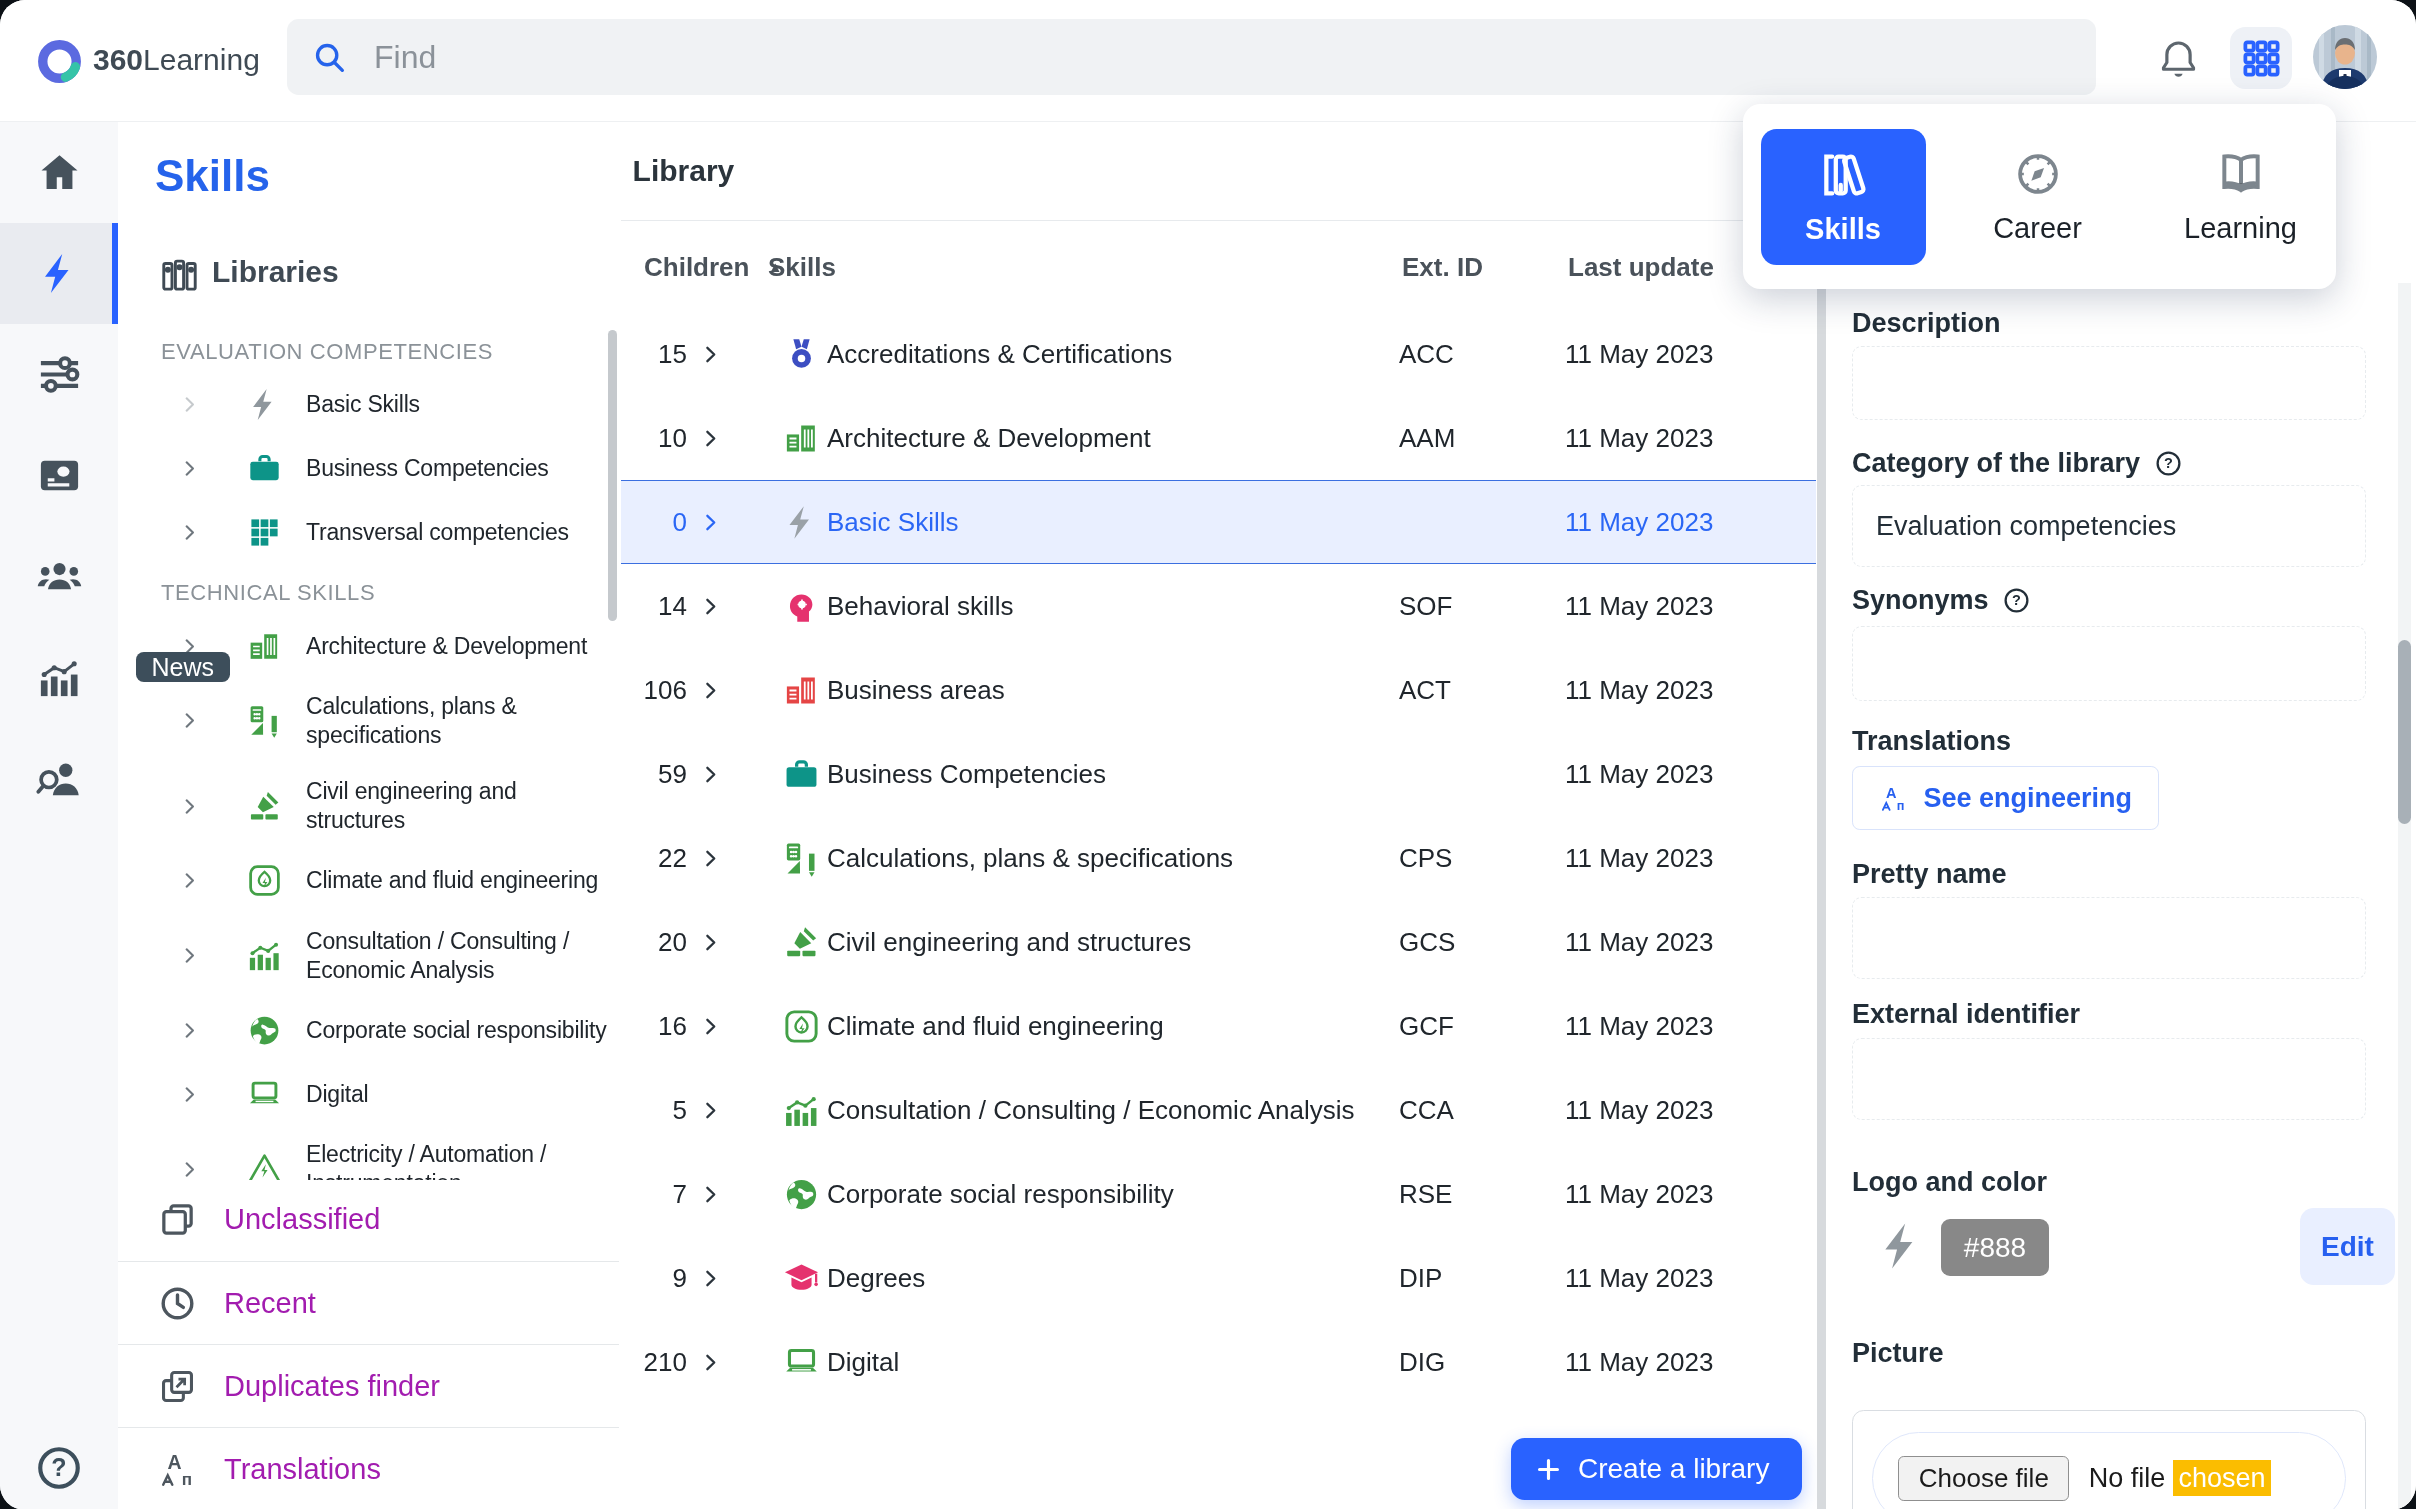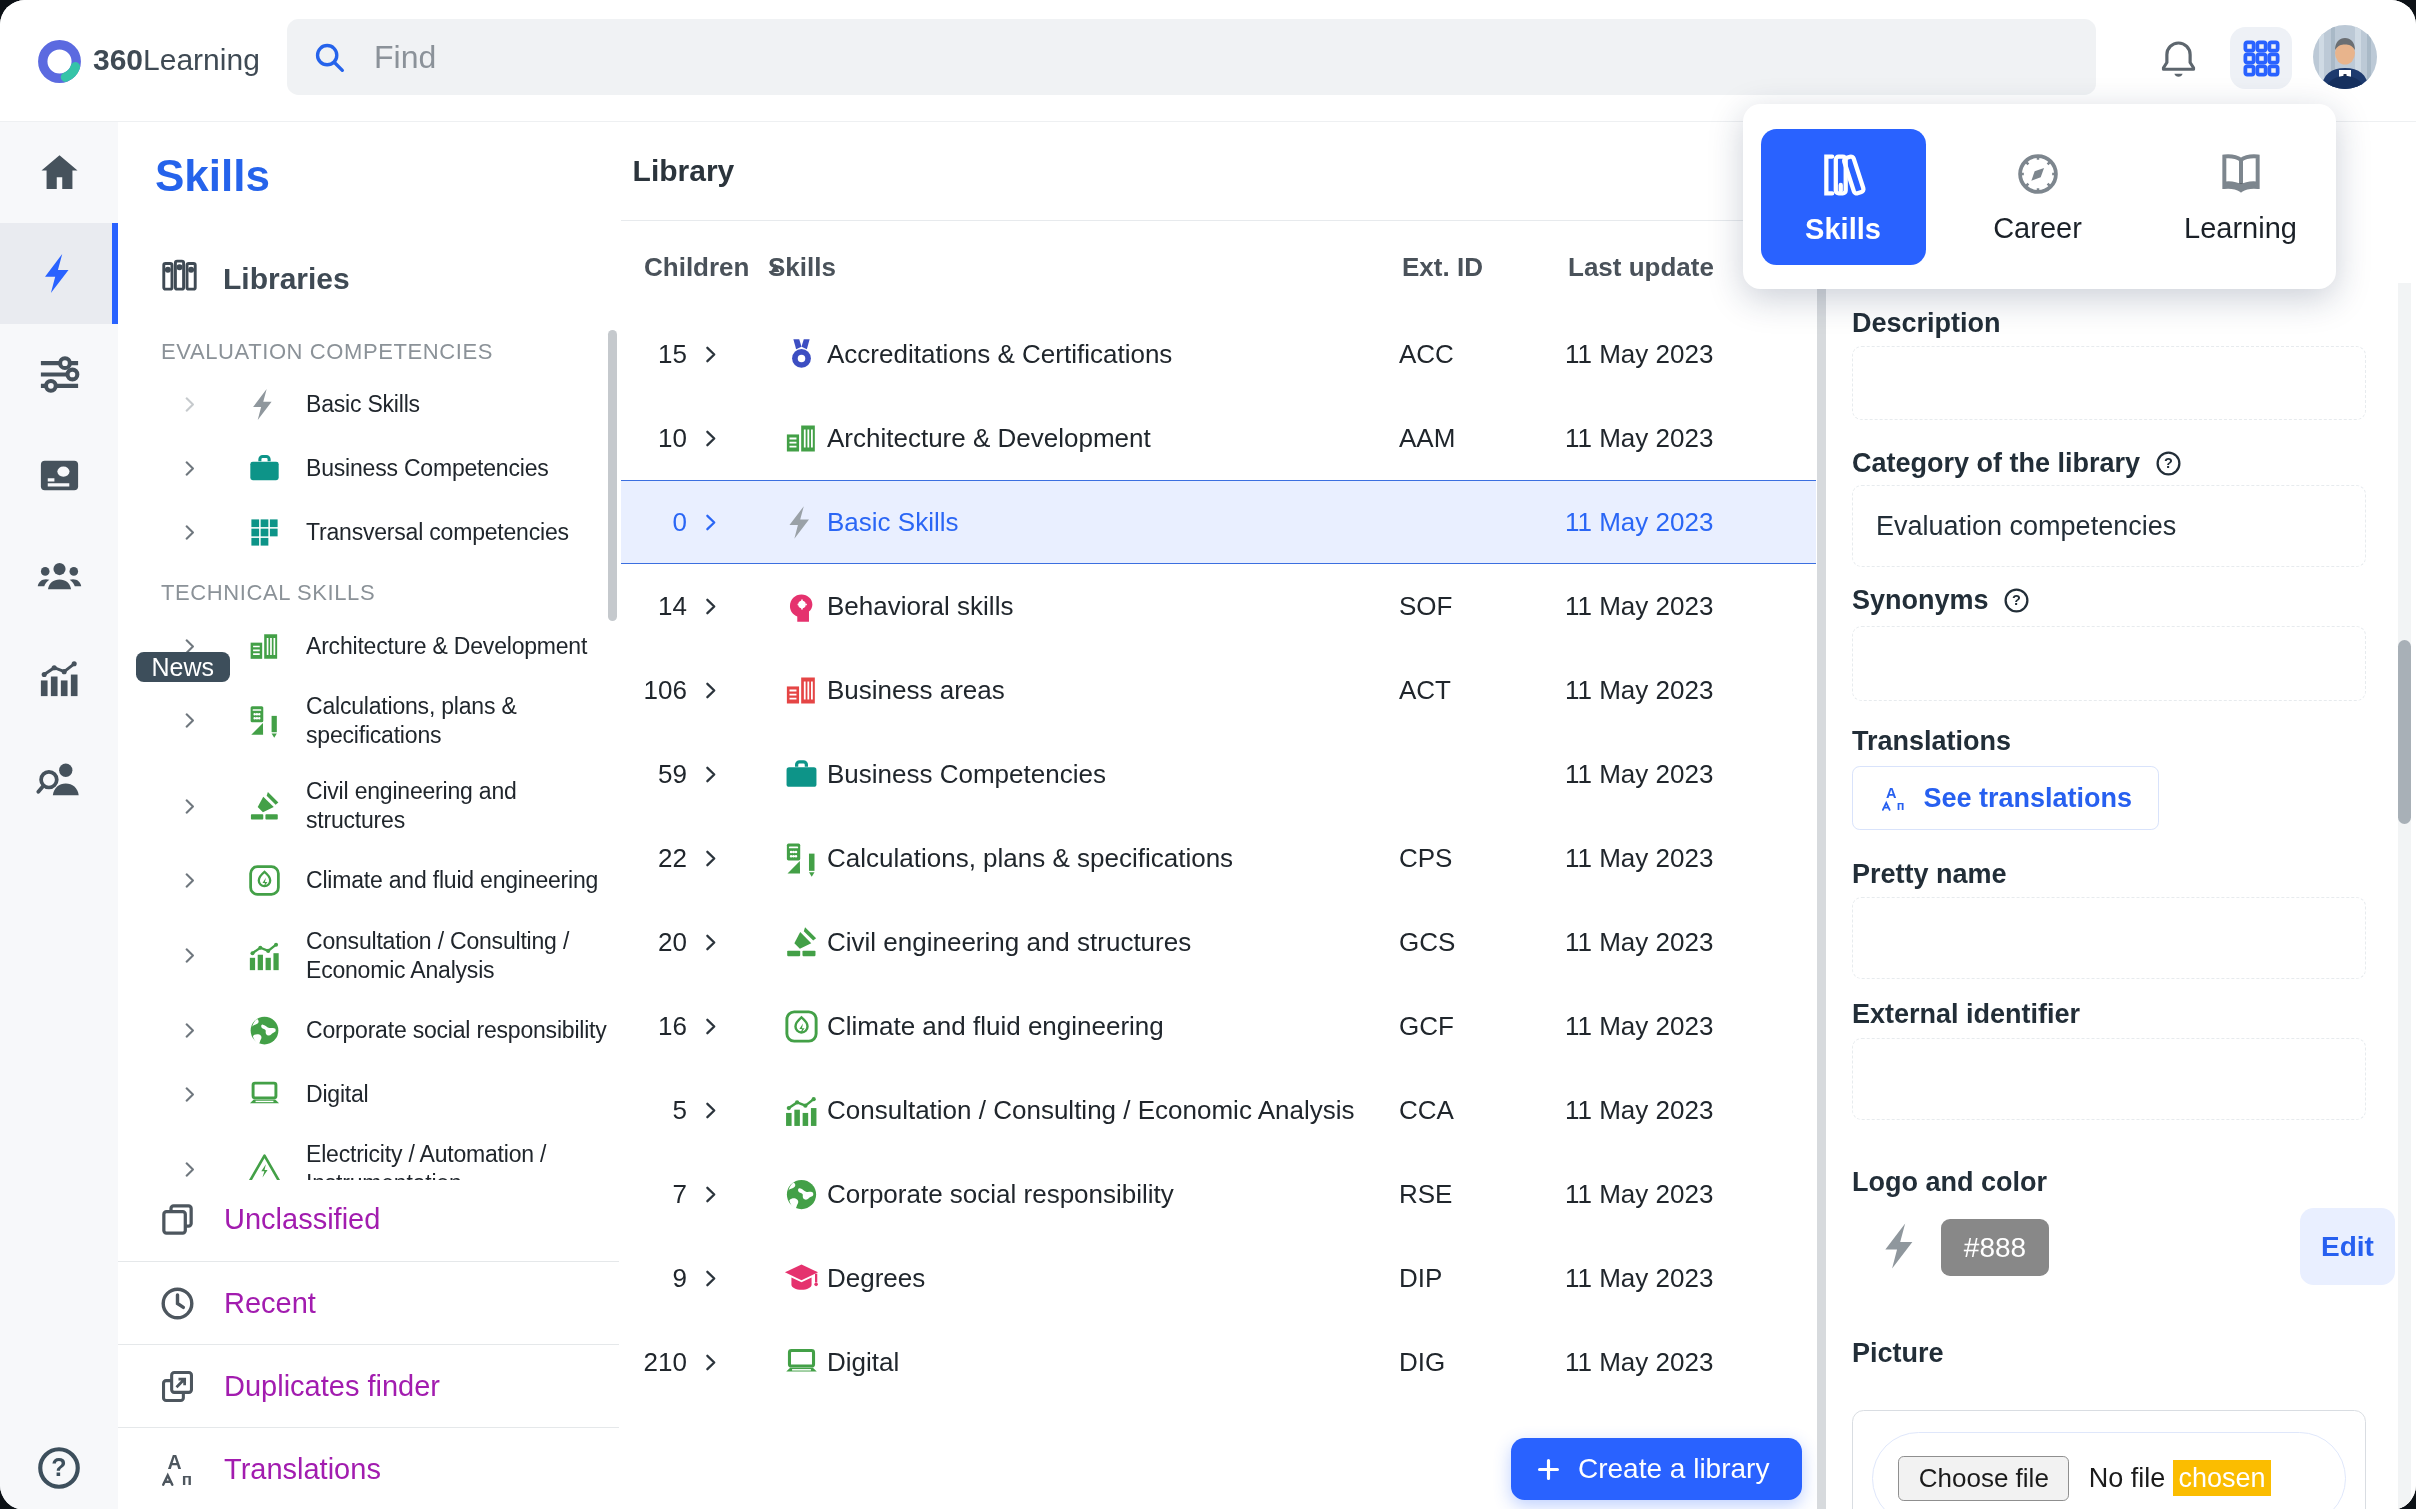--- a/index.html
+++ b/index.html
@@ -28,21 +28,21 @@
   .rail{position:absolute;left:0;top:122px;width:118px;height:1388px;background:#f7f8fa;}
   .s-item{position:relative;width:118px;height:101px;display:flex;align-items:center;justify-content:center;
           color:#46525c;cursor:pointer;}
   .s-item.active{background:#e9ebf0;color:#2962ff;}
   .s-item.active::after{content:"";position:absolute;right:0;top:0;bottom:0;width:5.8px;background:#2962ff;}
   .rail-help{position:absolute;left:0;bottom:17.5px;width:118px;display:flex;justify-content:center;color:#3d4f5c;cursor:pointer;}
 
   
   .tree{position:absolute;left:118px;top:122px;width:501px;height:1388px;background:#fff;}
   .page-title{margin:29px 0 0 37px;font-size:44px;font-weight:700;color:#2563eb;}
-  .lib-header{margin:54px 0 0 41px;display:flex;align-items:flex-end;gap:23px;color:#3f4a54;cursor:pointer;}
+  .lib-header{margin:54px 0 0 41px;display:flex;align-items:flex-start;gap:12px;color:#3f4a54;cursor:pointer;}
   .lib-header .lbl{font-size:30px;font-weight:600;}
   .tree-scroll{margin-top:27px;height:857px;overflow:hidden;position:relative;}
   .sec-label{margin:15.5px 0 7.8px 43px;font-size:22px;letter-spacing:0.6px;color:#8b9298;}
   .t-item{display:flex;align-items:center;min-height:50px;padding:13.6px 5.8px 13.6px 60px;cursor:pointer;}
   .t-chev{width:23px;color:#6f777e;flex:0 0 23px;}
   .t-chev.light{color:#c6cacd;}
   .t-ico{margin-left:45px;flex:0 0 37px;}
   .t-lbl{margin-left:23px;font-size:23px;letter-spacing:-0.2px;color:#20262c;line-height:29px;max-width:309px;}
   .tree-foot{position:absolute;left:0;bottom:0;width:501px;}
   .f-item{height:83px;display:flex;align-items:center;padding-left:40px;color:#434c55;cursor:pointer;}
@@ -862,21 +862,21 @@
         <span>Translations</span>
       </div>
     <button class="see-btn">
       <span class="ic" style="color:#2760f0">
           <svg width="29" height="29" viewBox="0 0 24 24" style="font-size:28px">
             <text x="10.2" y="11.5" font-size="12" font-weight="bold" font-family="Liberation Sans,sans-serif" text-anchor="middle" fill="currentColor">A</text>
             <text x="17.8" y="21.6" font-size="10.5" font-weight="bold" font-family="Liberation Sans,sans-serif" text-anchor="middle" fill="currentColor">п</text>
             <path d="M3.2 21.4 6 15.6l2.8 5.8M4.2 19.5h3.6" stroke="currentColor" stroke-width="1.5" fill="none" stroke-linecap="round"></path>
           </svg>
         </span>
-      <span>See translations</span>
+      <span>See engineering</span>
     </button>
 
     <div class="rp-label" style="top:737px">
         <span>Pretty name</span>
       </div>
     <div class="dash" style="top:775px;height:82px">
         <div class="val"></div>
       </div>
 
     <div class="rp-label" style="top:877px">

